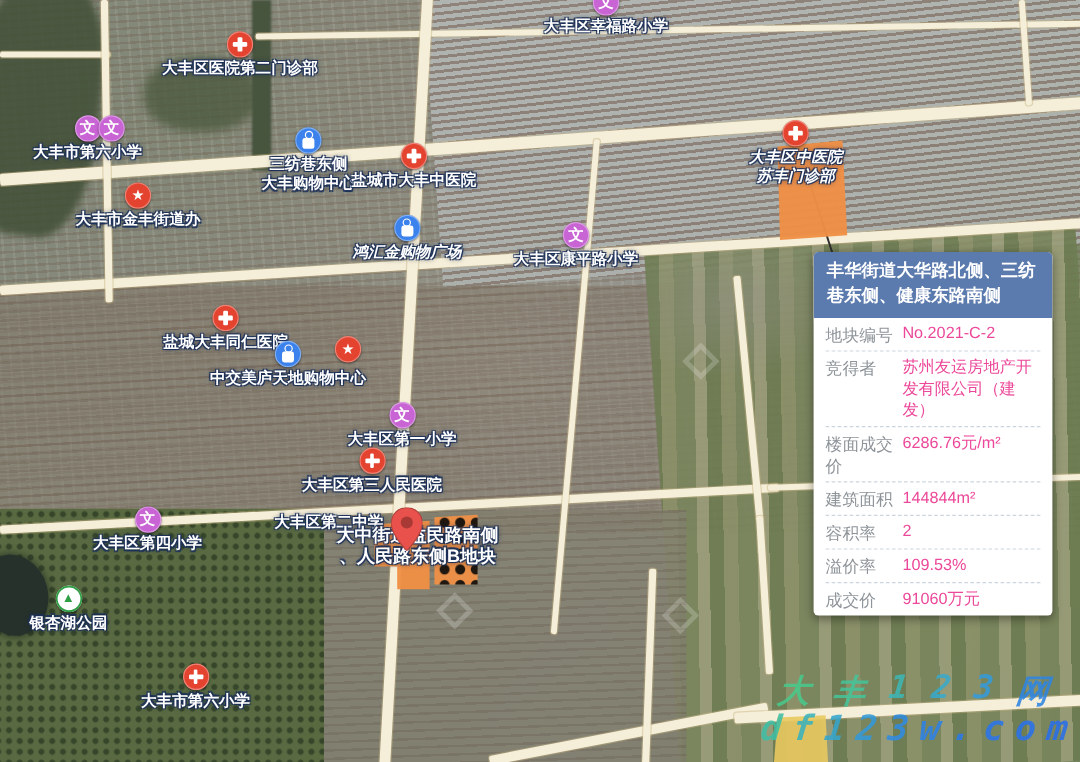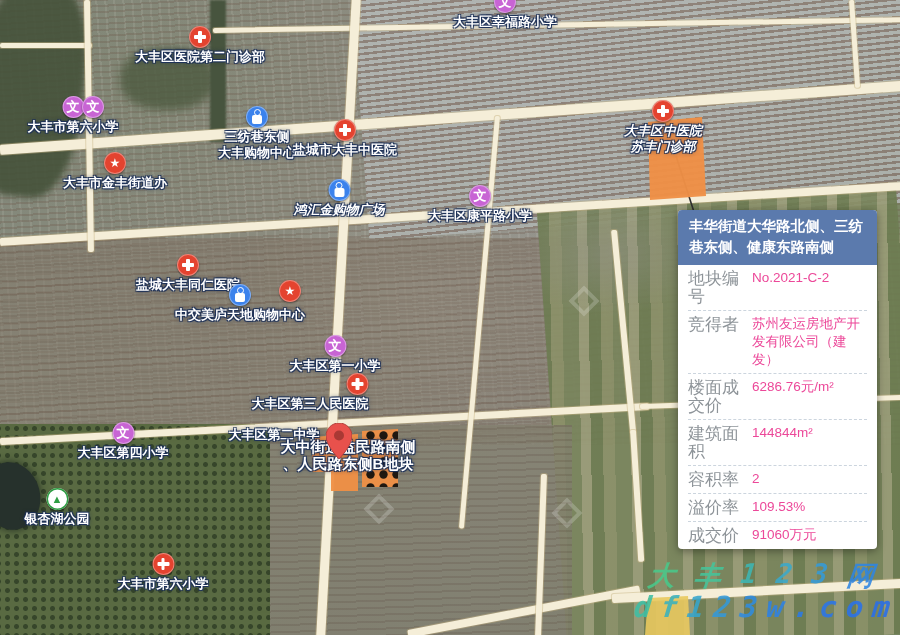--- a/index.html
+++ b/index.html
@@ -70,21 +70,21 @@
   .overlay{position:absolute;left:0;top:0;z-index:20;pointer-events:none;}
   .overlay polygon{pointer-events:auto;}
 
   
   .panel{position:absolute;left:678px;top:210px;width:199px;background:#fff;border-radius:4px;z-index:50;
     box-shadow:0 2px 8px rgba(0,0,0,.4);overflow:hidden;}
   .panel-title{background:#5b7aad;color:#fff;font-size:14.5px;font-weight:bold;line-height:21px;padding:6px 11px 7px;}
   .panel-rows{padding:0 10px;}
   .prow{display:flex;padding:4px 0;border-bottom:1px dashed #ccd5de;}
   .prow:last-child{border-bottom:none;}
-  .prow .plabel{flex:0 0 64px;font-size:17px;color:#8e9499;line-height:18px;padding-top:1px;}
+  .prow .plabel{flex:0 0 64px;font-size:14px;color:#8e9499;line-height:18px;padding-top:1px;}
   .prow .pvalue{flex:1;font-size:13.5px;color:#ec4899;line-height:18px;word-break:break-all;}
 
   
   .wm{position:absolute;z-index:60;display:flex;font-weight:bold;font-style:italic;
     font-family:"DejaVu Sans Mono","Liberation Mono",monospace;transform:skewX(-6deg);opacity:.88;pointer-events:none;}
   .wm1{left:648px;top:558px;width:226px;justify-content:space-between;font-size:27px;}
   .wm2{left:634px;top:590px;width:256px;justify-content:space-between;font-size:29px;}
 </style>
 </head>
 <body>
@@ -189,21 +189,21 @@
     <span class="poi-icon icon-shopping"></span>
   <div class="poi-label">中交美庐天地购物中心</div>
       </div>
       <div class="poi" style="left: 290px; top: 280px;">
     <span class="poi-icon icon-star">★</span>
   </div>
       <div class="poi" style="left: 335px; top: 335px;">
     <span class="poi-icon icon-school">文</span>
   <div class="poi-label">大丰区第一小学</div>
       </div>
-      <div class="poi" style="left: 310px; top: 373px; align-items: flex-end;">
+      <div class="poi" style="left: 310px; top: 373px;">
     <span class="poi-icon icon-hospital"></span>
   <div class="poi-label">大丰区第三人民医院</div>
       </div>
       <div class="poi no-icon" style="left: 274px; top: 414px; margin-top: 12px;">
 
   <div class="poi-label">大丰区第二中学</div>
       </div>
       <div class="poi" style="left: 123px; top: 422px;">
     <span class="poi-icon icon-school">文</span>
   <div class="poi-label">大丰区第四小学</div>

